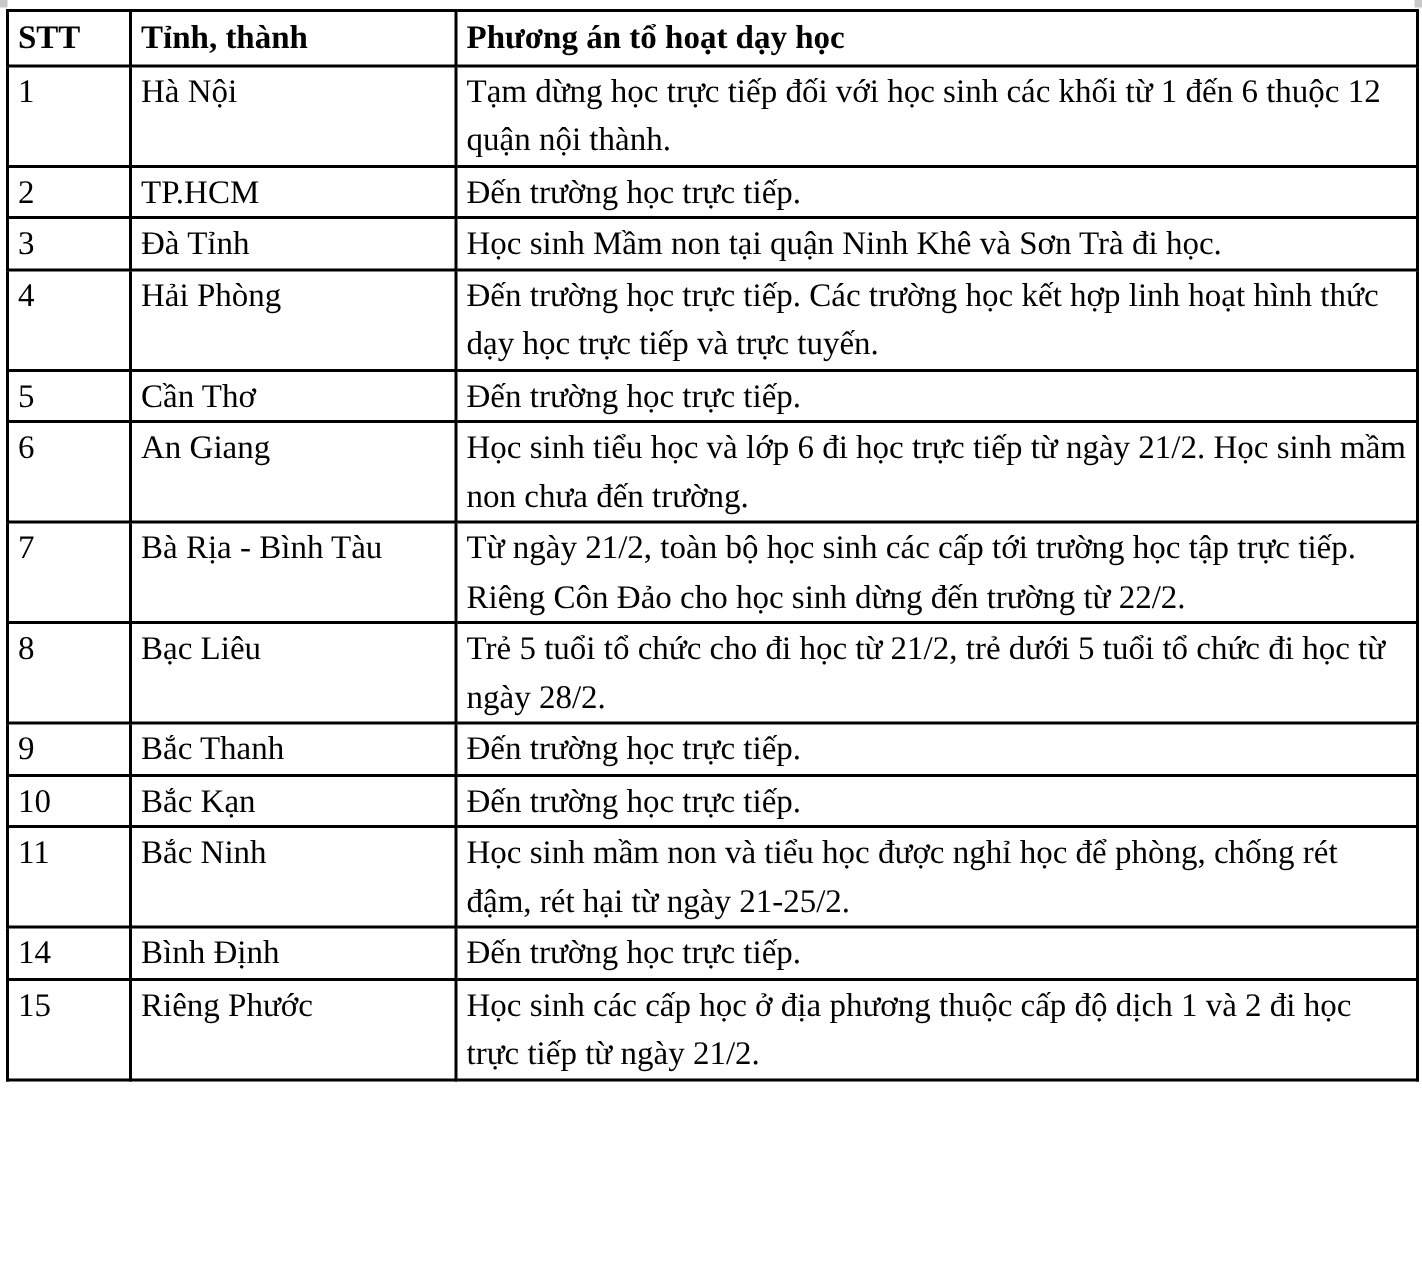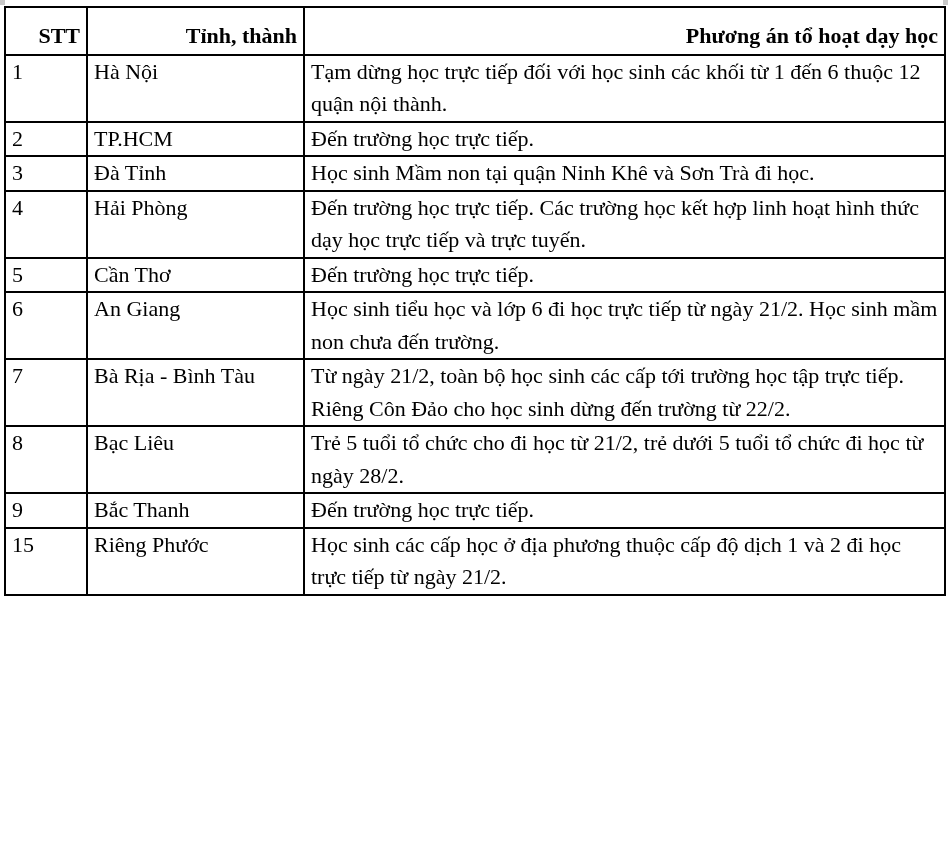--- a/index.html
+++ b/index.html
@@ -36,22 +36,22 @@
       border: 2px solid #000000;
       padding: 0 6px 0 6px;
       vertical-align: top;
       font-size: 22px;
       line-height: 32.5px;
       text-align: left;
       font-weight: normal;
     }
     table.plan-table th {
       font-weight: bold;
-      text-align: right;
-      padding-top: 12px;
+      text-align: left;
+      padding-top: 1px;
       padding-bottom: 1px;
     }
     col.c-stt { width: 82px; }
     col.c-prov { width: 217px; }
     col.c-plan { width: 641px; }
     td.prov { font-weight: bold; padding-left: 10px; }
     td.stt { padding-left: 10px; }
     td.plan { padding-left: 8px; }
   </style>
 </head>
@@ -113,18 +113,33 @@
         <td class="stt">8</td>
         <td class="prov">Bạc Liêu</td>
         <td class="plan">Trẻ 5 tuổi tổ chức cho đi học từ 21/2, trẻ dưới 5 tuổi tổ chức đi học từ ngày 28/2.</td>
       </tr>
     <tr>
         <td class="stt">9</td>
         <td class="prov">Bắc Thanh</td>
         <td class="plan">Đến trường học trực tiếp.</td>
       </tr>
     <tr>
+        <td class="stt">10</td>
+        <td class="prov">Bắc Kạn</td>
+        <td class="plan">Đến trường học trực tiếp.</td>
+      </tr>
+    <tr>
+        <td class="stt">11</td>
+        <td class="prov">Bắc Ninh</td>
+        <td class="plan">Học sinh mầm non và tiểu học được nghỉ học để phòng, chống rét đậm, rét hại từ ngày 21-25/2.</td>
+      </tr>
+    <tr>
+        <td class="stt">14</td>
+        <td class="prov">Bình Định</td>
+        <td class="plan">Đến trường học trực tiếp.</td>
+      </tr>
+    <tr>
         <td class="stt">15</td>
         <td class="prov">Riêng Phước</td>
         <td class="plan">Học sinh các cấp học ở địa phương thuộc cấp độ dịch 1 và 2 đi học trực tiếp từ ngày 21/2.</td>
       </tr>
   </tbody>
 </table>
 
 </body></html>

